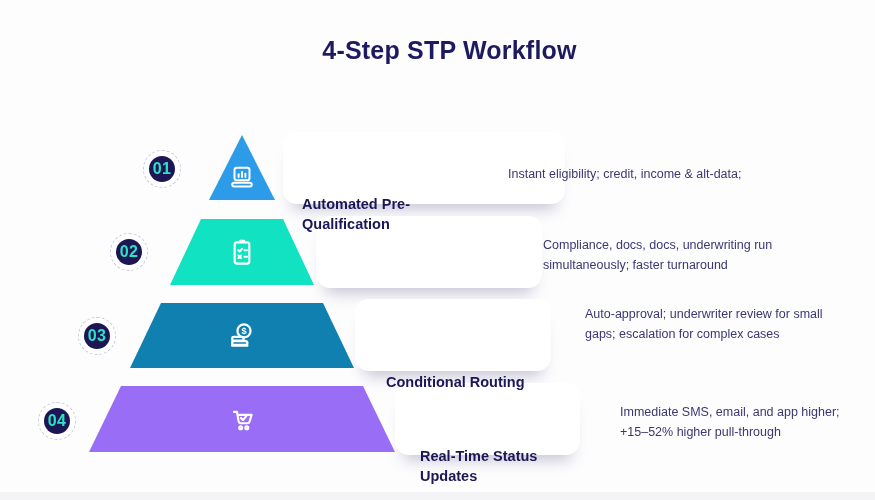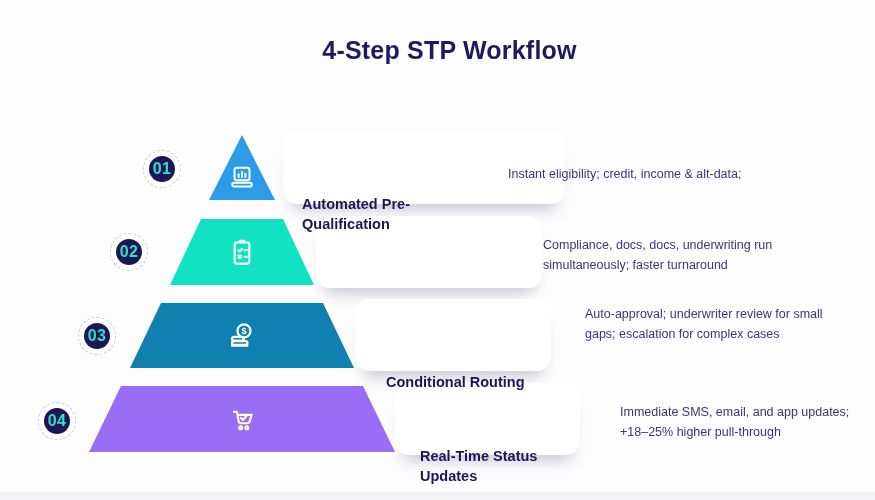--- a/index.html
+++ b/index.html
@@ -156,17 +156,17 @@
   </div>
   <div class="step-desc desc-2">
     <div>Compliance, docs, docs, underwriting run</div>
     <div>simultaneously; faster turnaround</div>
   </div>
   <div class="step-desc desc-3">
     <div>Auto-approval; underwriter review for small</div>
     <div>gaps; escalation for complex cases</div>
   </div>
   <div class="step-desc desc-4">
-    <div>Immediate SMS, email, and app updates;</div>
-    <div>+18–25% higher pull-through</div>
+    <div>Immediate SMS, email, and app higher;</div>
+    <div>+15–52% higher pull-through</div>
   </div>
 
 </div>
 
 </body></html>

